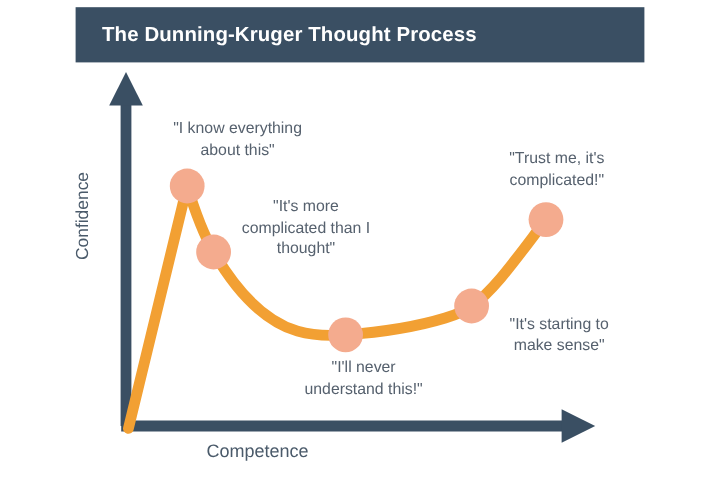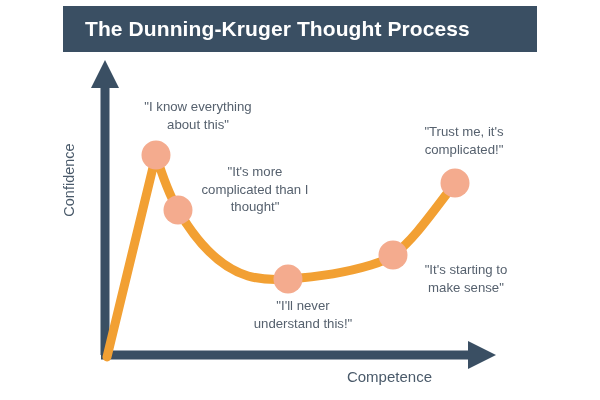--- a/index.html
+++ b/index.html
@@ -31,21 +31,21 @@
     width: 474px;
     height: 46px;
     background: #3a4f63;
     display: flex;
     align-items: center;
     box-sizing: border-box;
     padding-left: 22px;
   }
   #title-text {
     color: #ffffff;
-    font-size: 21px;
+    font-size: 17px;
     font-weight: bold;
     letter-spacing: 0.1px;
     font-family: "Liberation Sans", sans-serif;
     white-space: nowrap;
   }
 
   
   #plot {
     position: absolute;
     left: 0;
@@ -66,21 +66,21 @@
     color: #4a5a6a;
     font-size: 14.5px;
     font-family: "Liberation Sans", sans-serif;
     white-space: nowrap;
   }
   #x-axis-title {
     position: absolute;
     left: 172px;
     top: 368px;
     width: 260px;
-    text-align: right;
+    text-align: left;
     color: #4a5a6a;
     font-size: 15px;
     font-family: "Liberation Sans", sans-serif;
   }
 
   
   .annotation {
     position: absolute;
     color: #56616e;
     font-size: 13.2px;

